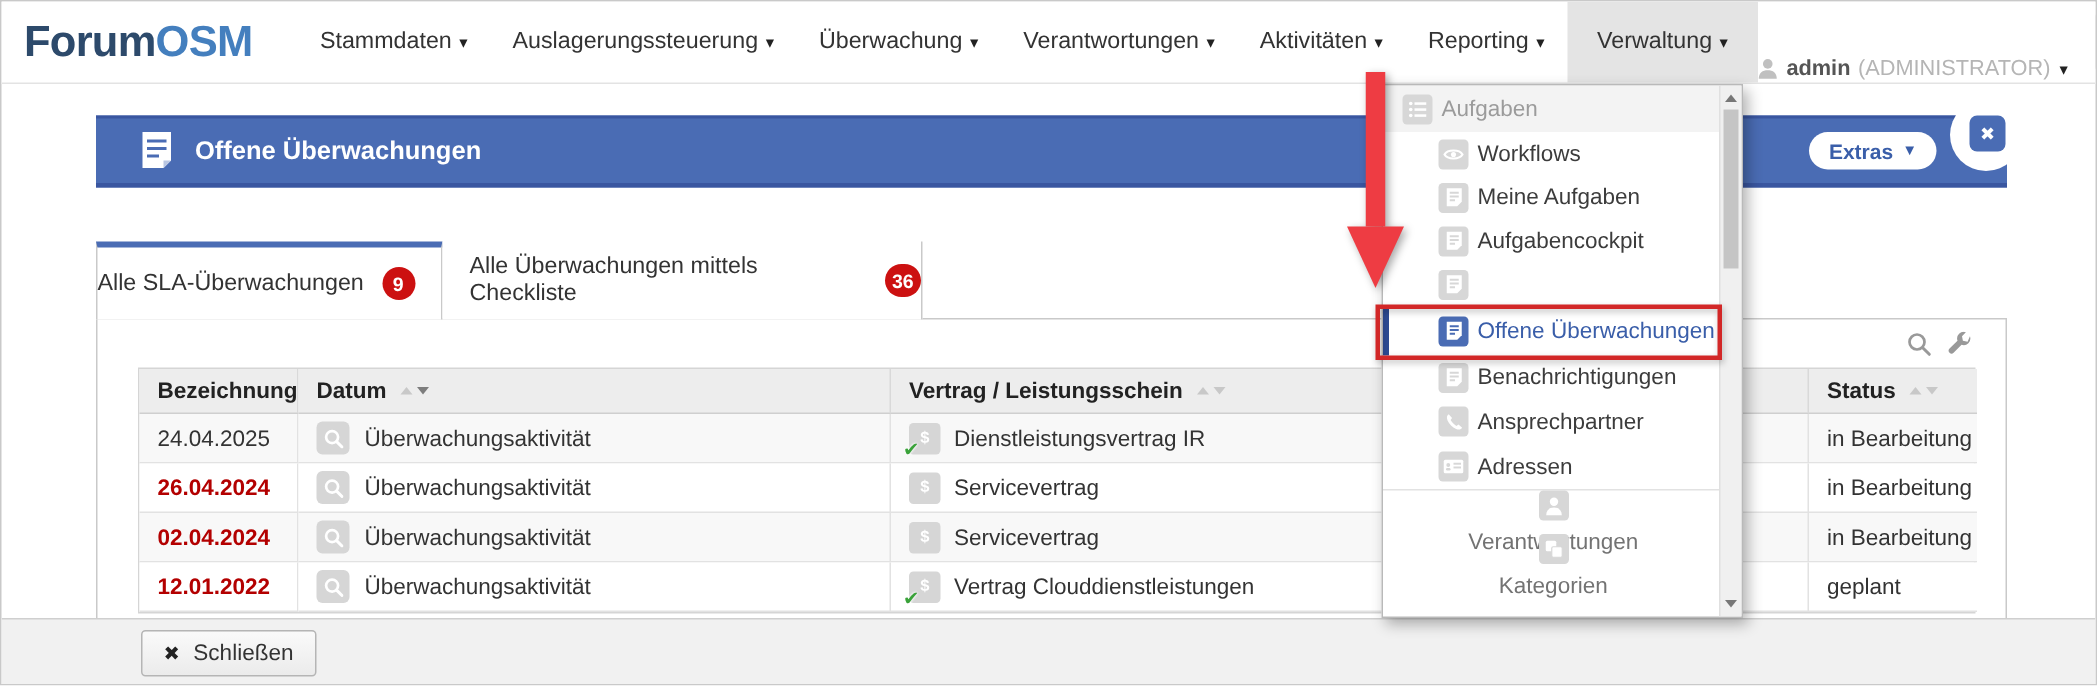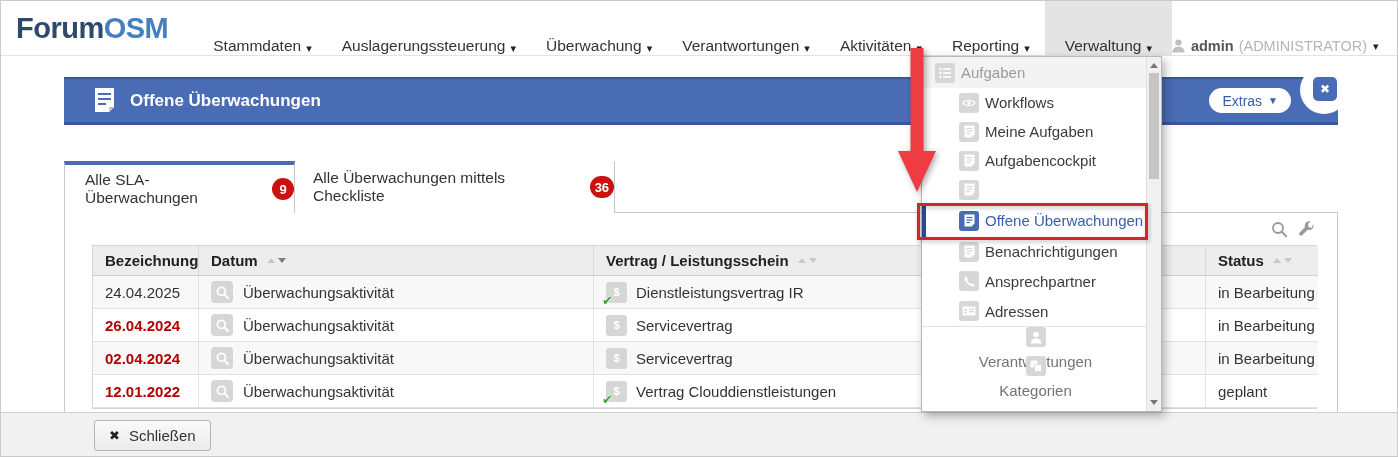--- a/index.html
+++ b/index.html
@@ -13,21 +13,21 @@
   .navbar {
     position: absolute; left:0; top:0; right:0; height:55px;
     background:#fff; border-bottom:1px solid #e3e3e3;
     display:flex; align-items:center; z-index:10;
   }
   .logo { margin-left:15px; font-size:29px; font-weight:bold; letter-spacing:-0.5px; }
   .logo .p1 { color:#2d4a6b; }
   .logo .p2 { color:#447fbe; }
   .nav-items { display:flex; align-items:stretch; height:100%; margin-left:30px; }
   .nav-item {
-    display:flex; align-items:flex-end; padding:0 15px;
+    display:flex; align-items:center; padding:0 15px;
     font-size:15.5px; color:#333; cursor:pointer; white-space:nowrap;
   }
   .nav-item .caret { margin-left:5px; font-size:11px; color:#222; }
   .nav-item.active { background:#e4e4e4; padding:0 20px; }
   .nav-right { margin-left:auto; display:flex; align-items:center; }
   .user-menu { display:flex; align-items:center; font-size:14.5px; cursor:pointer; margin-right:18px;margin-top:36px; }
   .user-menu .uname { font-weight:bold; color:#555; margin-left:6px; }
   .user-menu .urole { color:#b5b5b5; margin-left:5px; }
   .user-menu .caret { margin-left:6px; font-size:11px; color:#222; }
   .search-btn {
@@ -41,21 +41,21 @@
     position:absolute; left:63px; top:76px; width:1274px; height:48px;
     background:#4a6cb4; border-top:2px solid #3a56a0; border-bottom:3px solid #3a56a0;
     display:flex; align-items:center; z-index:5;
   }
   .panel-title { display:flex; align-items:center; margin-left:30px; color:#fff;
     font-size:17px; font-weight:bold; }
   .panel-title svg { margin-right:15px; }
   .extras-btn {
     position:absolute; right:47px; top:9px; height:25px;
     background:#fff; border-radius:13px; padding:0 13px;
-    display:flex; align-items:center; color:#3a5ea9; font-weight:normal; font-size:14px;
+    display:flex; align-items:center; color:#3a5ea9; font-weight:bold; font-size:14px;
     cursor:pointer;
   }
   .extras-btn .caret { margin-left:6px; font-size:10px; }
   .close-wrap {
     position:absolute; right:-10px; top:-13px; width:48px; height:48px;
     background:#fff; border-radius:50%;
     display:flex; align-items:center; justify-content:center;
   }
   .panel-close {
     width:24px; height:24px; background:#4a6cb4; border-radius:5px;
@@ -64,21 +64,20 @@
   }
 
   
   .tab {
     position:absolute; top:160px; height:52px; background:#fff;
     display:flex; align-items:center; font-size:15.5px; color:#333; cursor:pointer;
   }
   .tab.active {
     left:63px; width:231px; z-index:3;
     border-top:4px solid #4a6cb4; border-left:1px solid #c9c9c9; border-right:1px solid #c9c9c9;
-    padding-left:20px;
   }
   .tab.inactive {
     left:294px; width:320px; z-index:3;
     border-right:1px solid #c9c9c9; padding-left:18px;
   }
   .badge {
     min-width:22px; height:22px; border-radius:11px; background:#cc1111;
     color:#fff; font-size:13px; font-weight:bold;
     display:inline-flex; align-items:center; justify-content:center;
     margin-left:12px; padding:0 5px;

